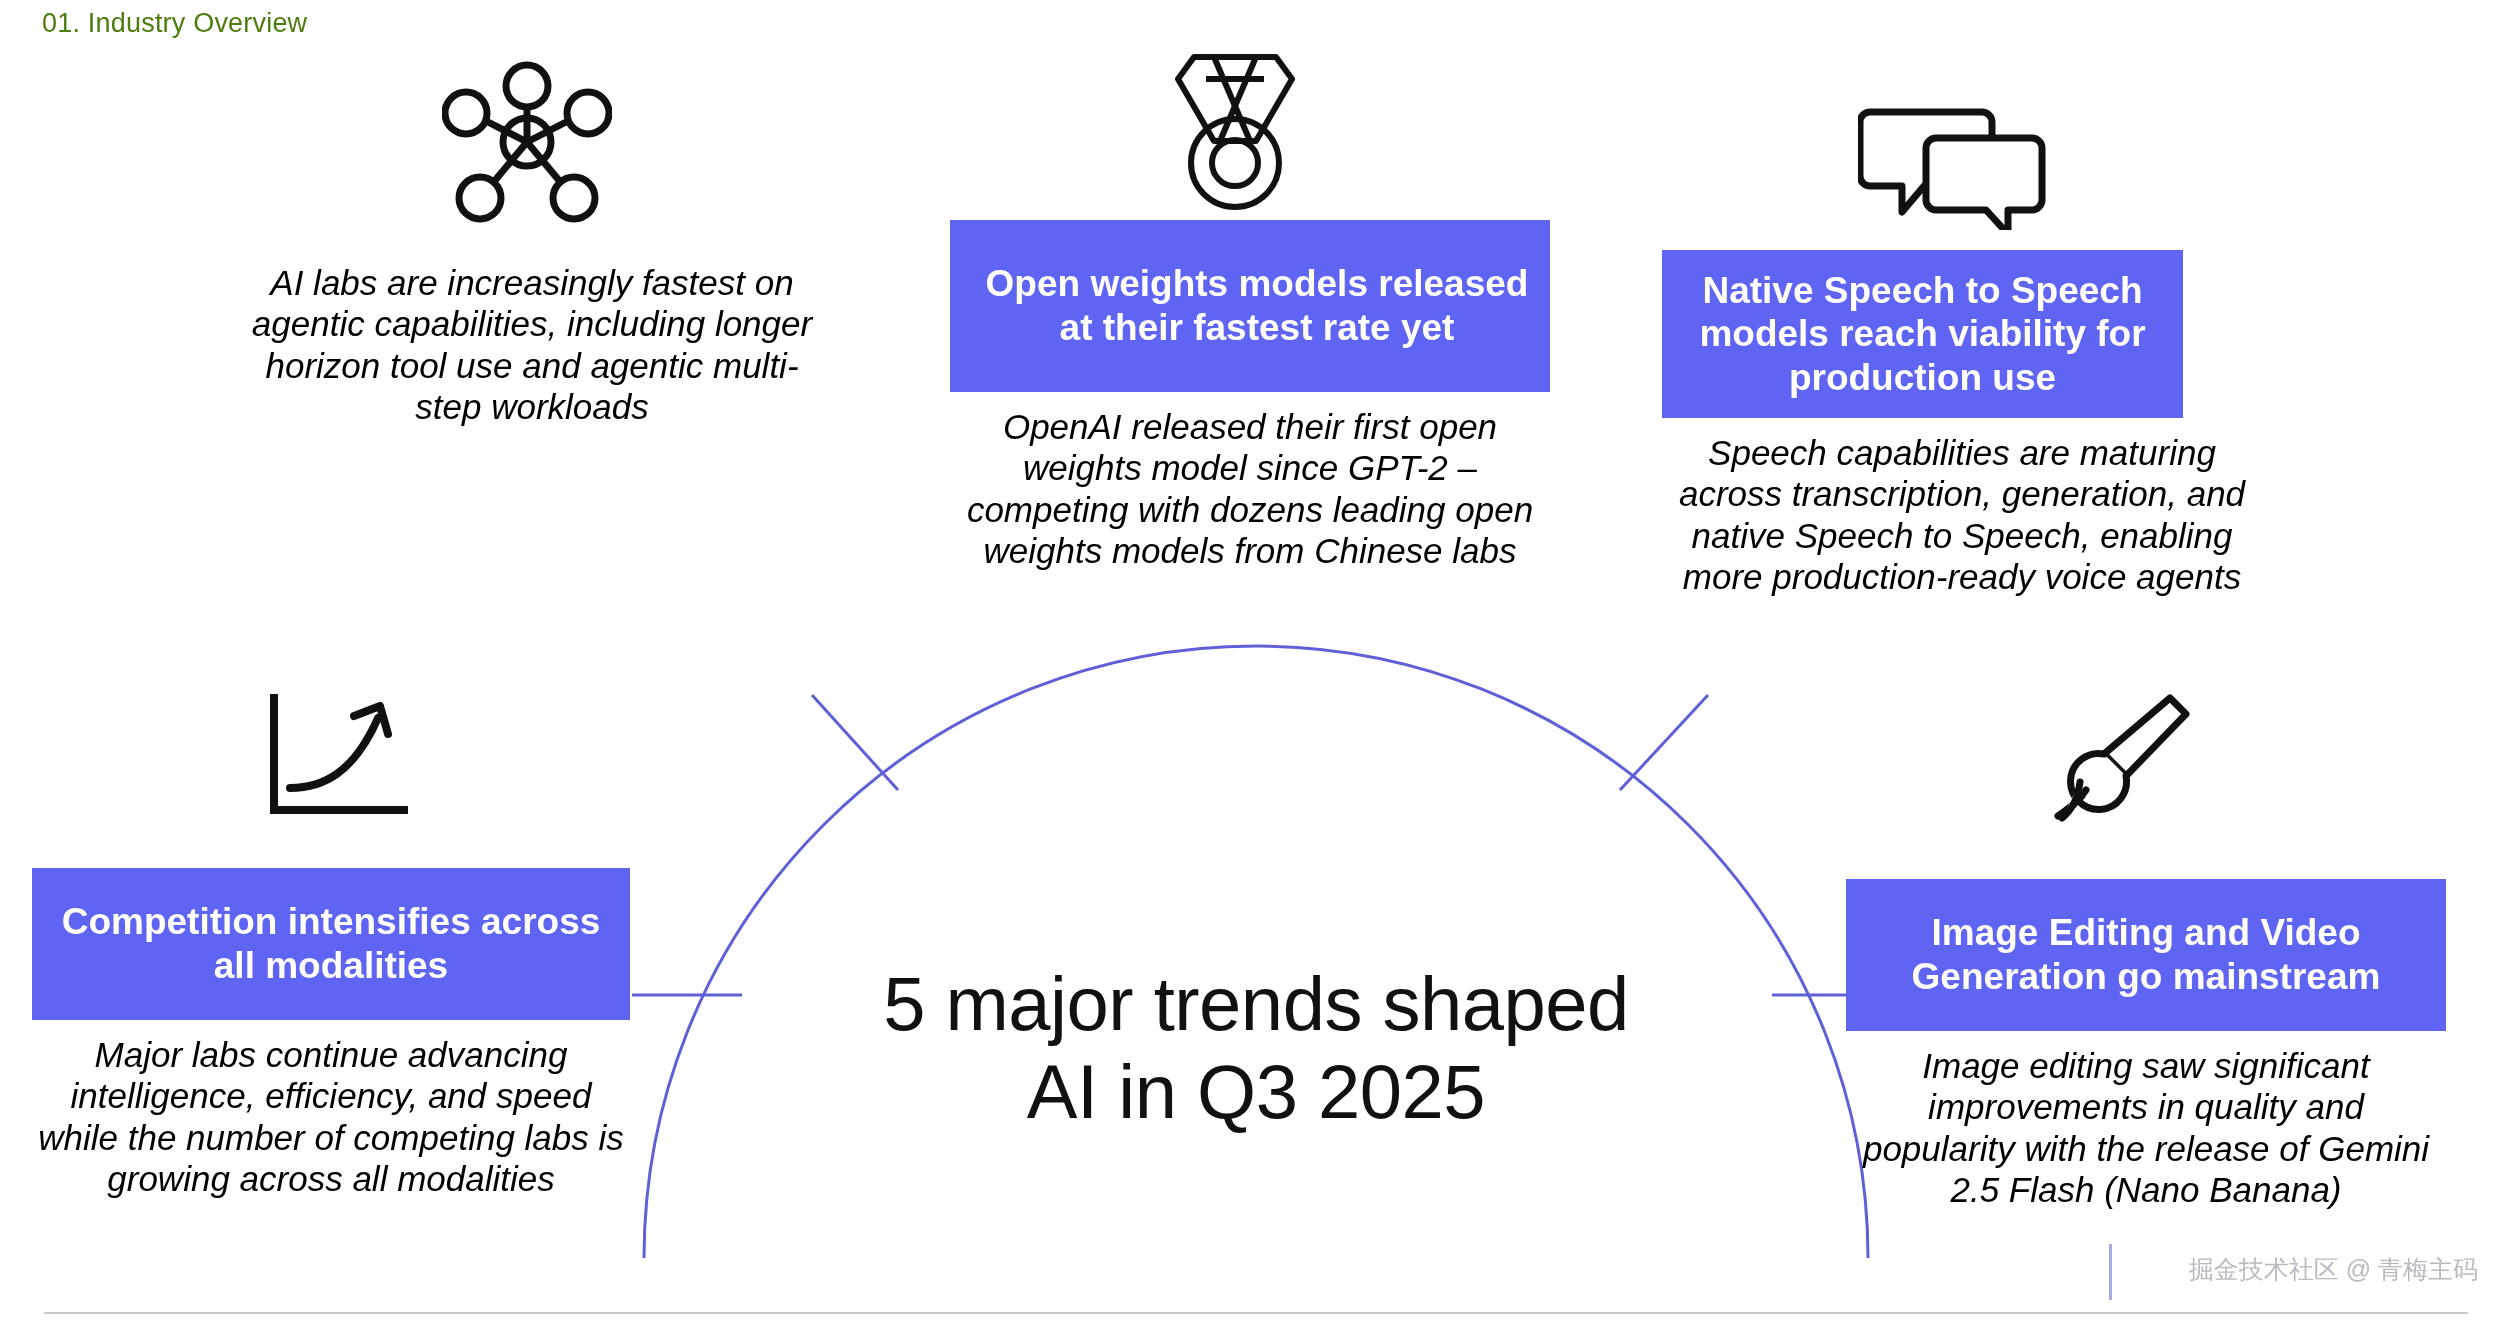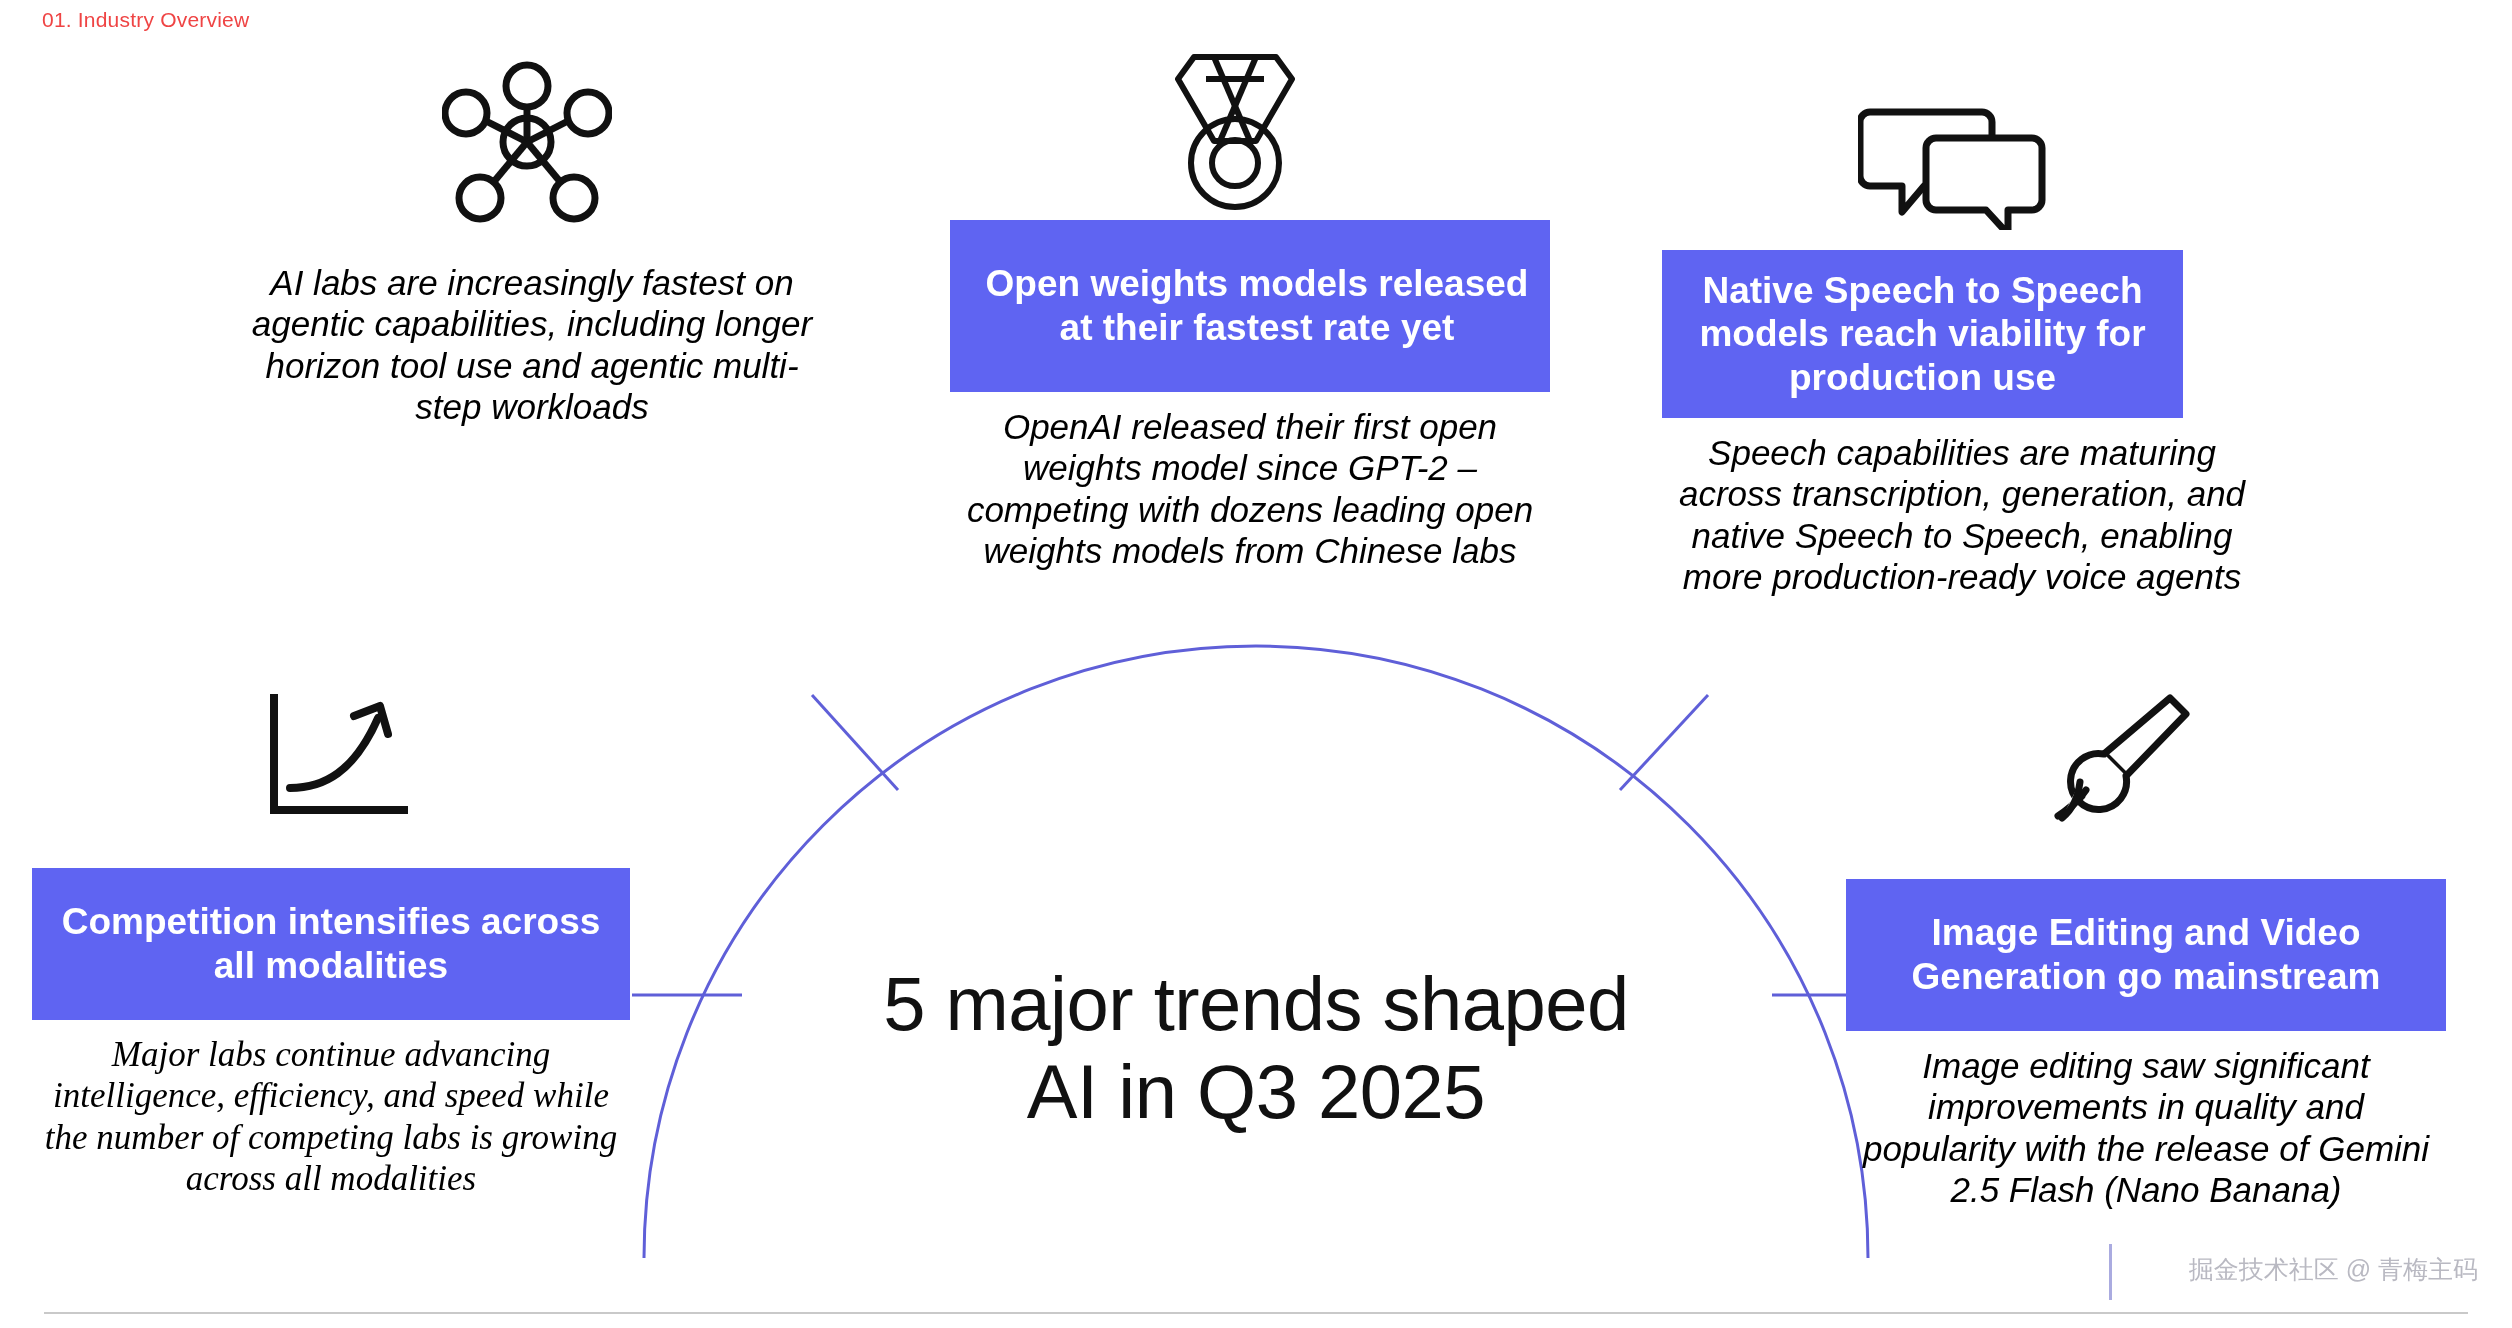--- a/index.html
+++ b/index.html
@@ -7,21 +7,21 @@
   body {
     width:2512px; height:1328px;
     position:relative; overflow:hidden;
     font-family:"Liberation Sans", sans-serif;
     color:#000;
   }
 
   
   #header-label {
     position:absolute; left:42px; top:8px;
-    font-size:21px; letter-spacing:.2px; color:#ef4444;
+    font-size:27px; letter-spacing:.2px; color:#4d7c0f;
     white-space:nowrap;
   }
 
   
   #diagram-svg {
     position:absolute; left:0; top:0;
     width:2512px; height:1328px;
     pointer-events:none;
   }
 
@@ -63,21 +63,21 @@
   #trend-openweights .trend-body { font-size:35px; }
   #trend-openweights .trend-icon { left:200px; top:-175px; }
 
   #trend-speech        { left:1662px; top:250px;  width:600px; }
   #trend-speech .trend-box  { width:521px; height:168px; font-size:37px;text-align:center; }
   #trend-speech .trend-body { font-size:35px; }
   #trend-speech .trend-icon { left:196px; top:-160px; }
 
   #trend-competition   { left:32px;   top:868px;  width:598px; }
   #trend-competition .trend-box  { width:598px; height:152px; font-size:37px; }
-  #trend-competition .trend-body { font-size:35px;font-family:Liberation Serif, serif; }
+  #trend-competition .trend-body { font-size:35px; }
   #trend-competition .trend-icon { left:222px; top:-180px; }
 
   #trend-image         { left:1846px; top:868px;  width:600px; }
   #trend-image .trend-box  { width:600px; height:152px; font-size:37px;margin-top:11px; }
   #trend-image .trend-body { font-size:35px; }
   #trend-image .trend-icon { left:196px; top:-178px; }
 
   
   #center-title {
     position:absolute;

